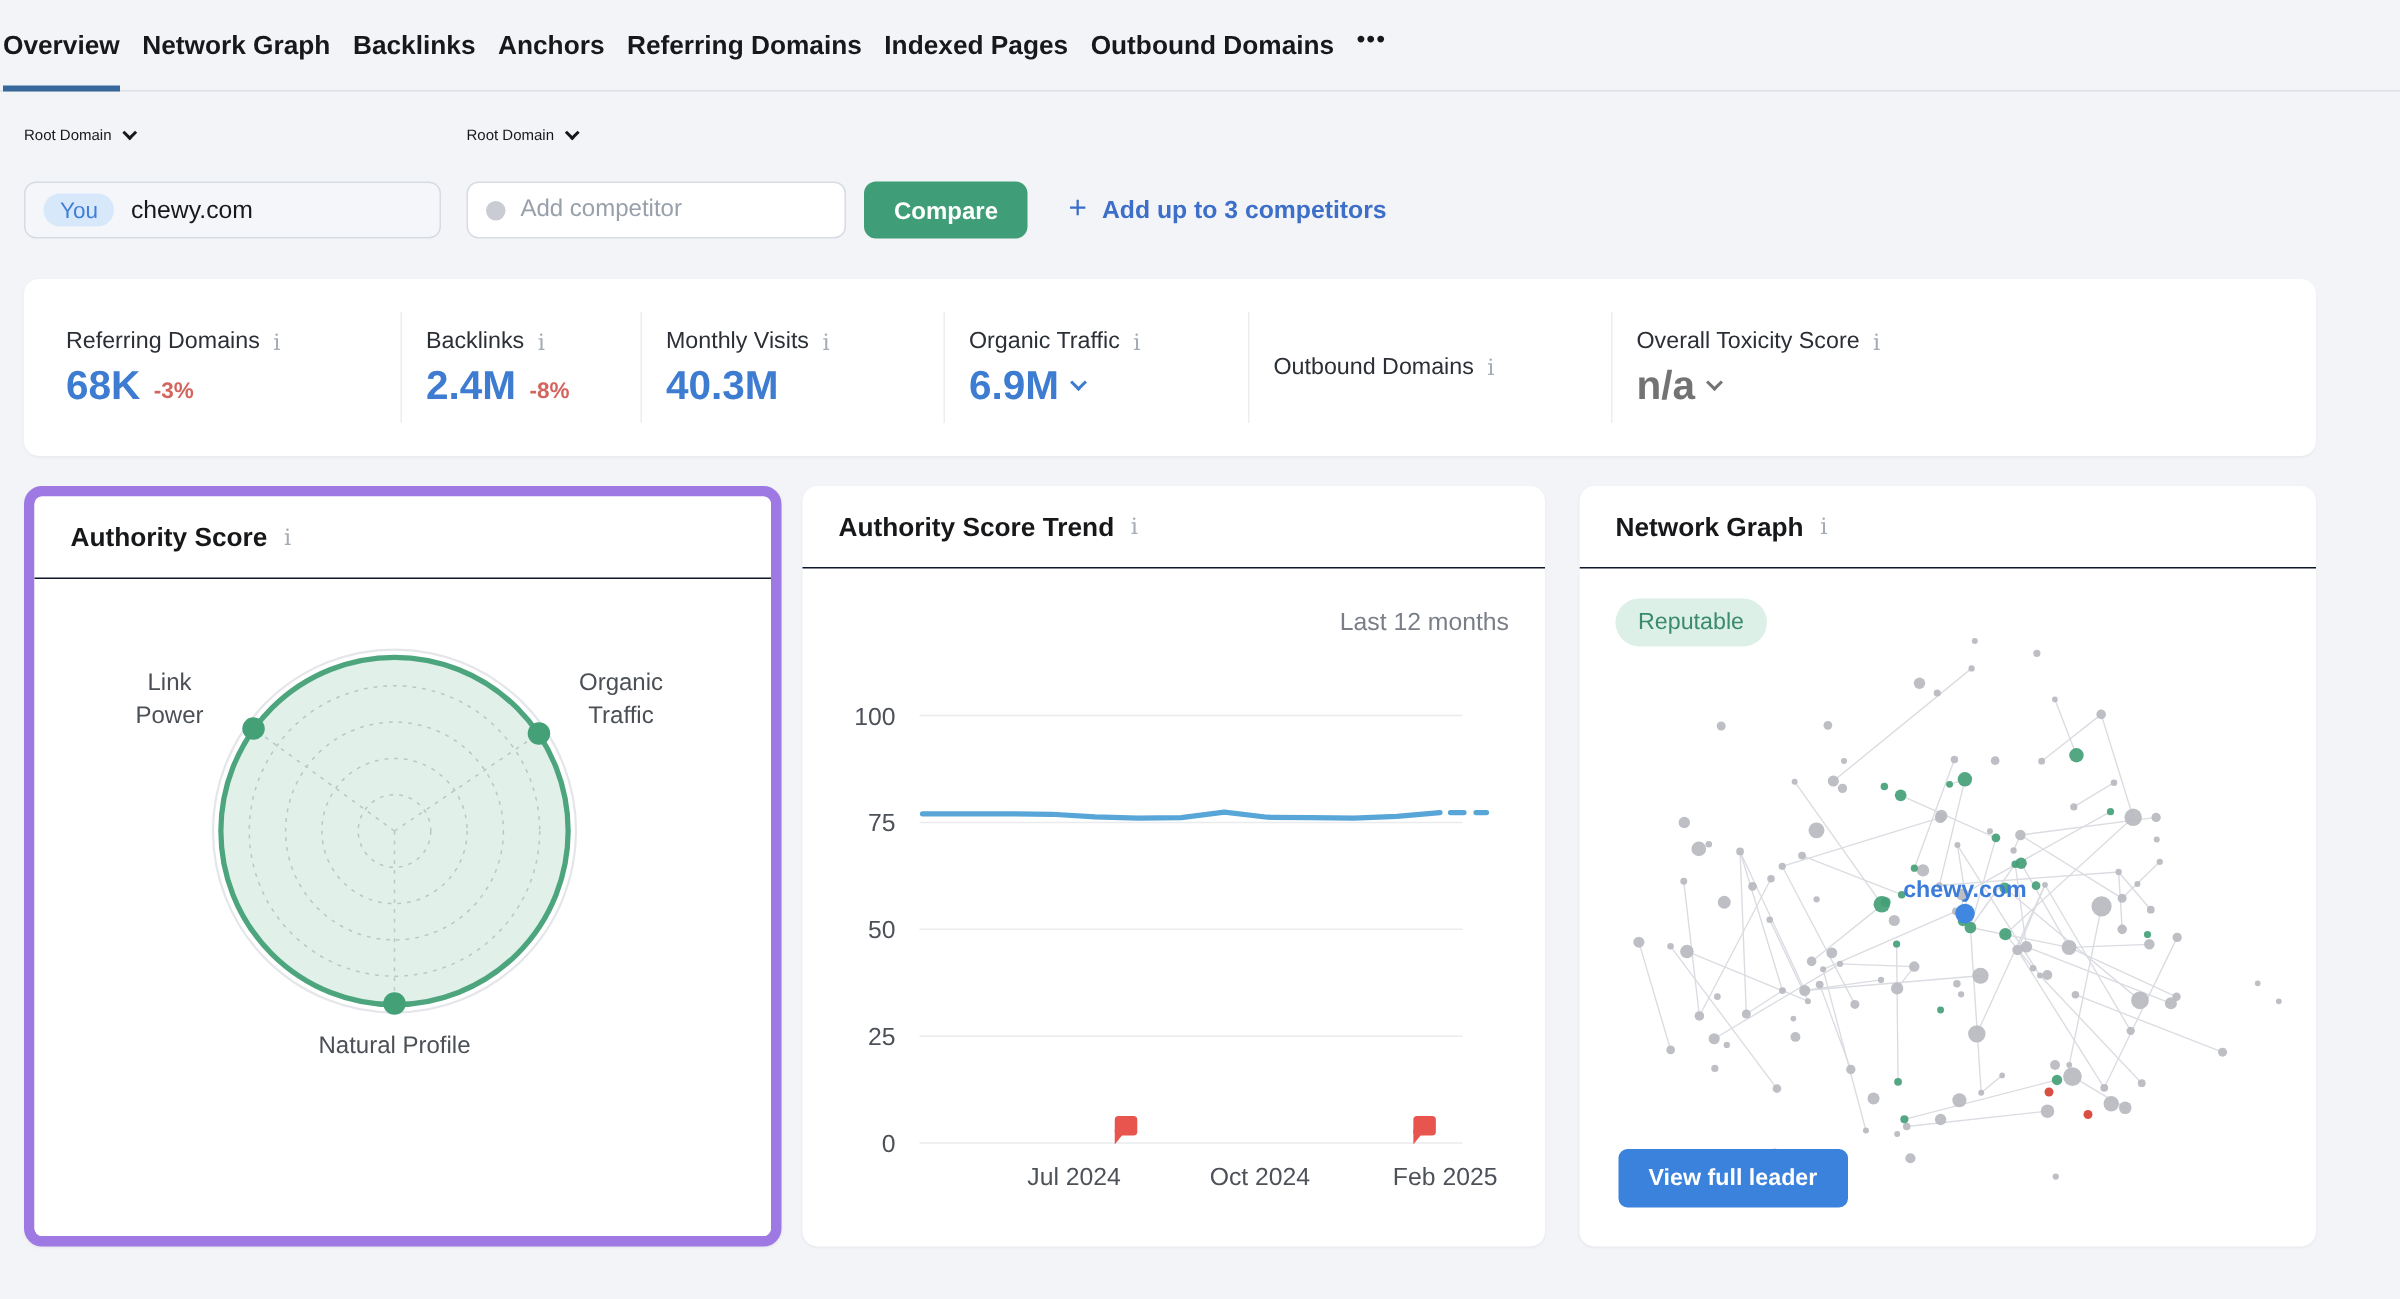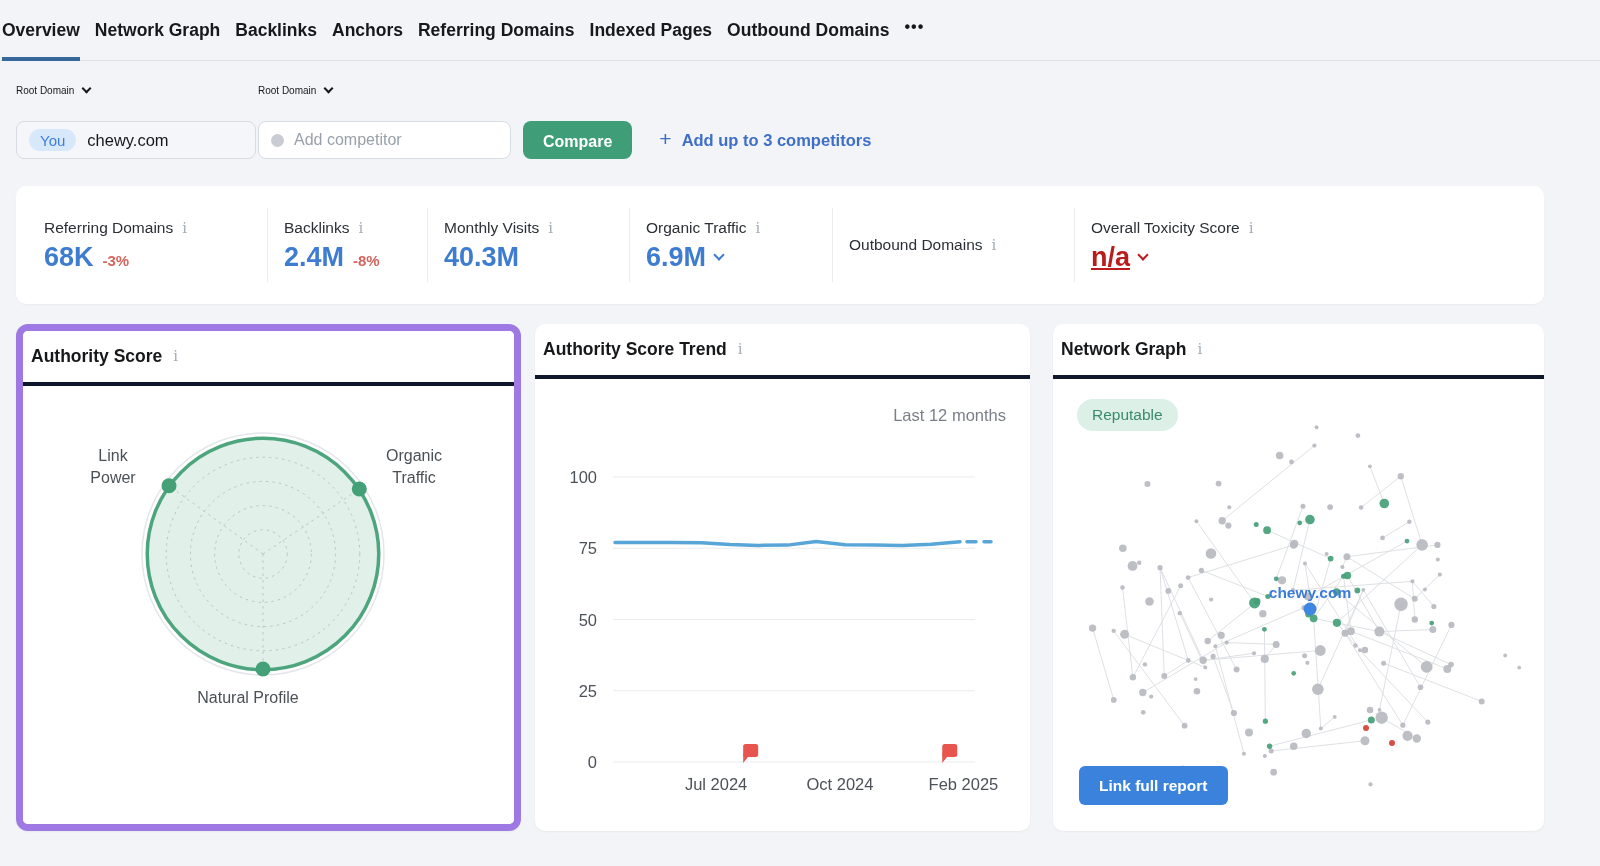--- a/index.html
+++ b/index.html
@@ -18,67 +18,67 @@
   .tab-more { font-size:16px; font-weight:700; letter-spacing:1px; color:#17181a; cursor:pointer; padding-bottom:6px;}
   
   .filters { display:flex; align-items:flex-end; padding:0 16px; margin-top:24px; }
   .fcol { display:flex; flex-direction:column; }
   .flabel { font-size:10px; font-weight:500; color:#17181a; display:flex; align-items:center;
             gap:9px; margin-bottom:25px; cursor:pointer;text-align:right; }
   .chev { width:7px; height:7px; border-right:2px solid currentColor; border-bottom:2px solid currentColor;
           transform:rotate(45deg); margin-top:-4px; display:inline-block; }
   .input { height:38px; border:1px solid #d7dbe2; border-radius:8px; display:flex; align-items:center;
            padding:0 12px; font-size:16px; background:#fff; }
-  .input.you { background:#f5f6f9; width:240px; margin-right:2px; cursor:text;}
+  .input.you { background:#f5f6f9; width:278px; margin-right:17px; cursor:text;}
   .you-pill { background:#d8e8fb; color:#3f7ed8; font-size:15px; padding:2.5px 11px; border-radius:12px;
               margin-right:11px; }
   .you-domain { color:#17181a; font-size:16.5px; }
   .input.competitor { width:253px; color:#98a0ab; cursor:text;}
   .comp-dot { width:13px; height:13px; border-radius:50%; background:#c9ccd2; margin-right:10px; flex:none;}
   .compare-btn { height:38px; padding:12px 20px; background:#3f9e78; color:#fff; font-size:16px; font-weight:700;
                  border-radius:8px; border:none; margin-left:12px; cursor:pointer; font-family:inherit;}
   .add-link { margin-left:27px; display:flex; align-items:center; height:38px; color:#3e6fc8;
               font-size:16.5px; font-weight:600; gap:10px; cursor:pointer; }
   .add-plus { font-size:21px; font-weight:400; margin-top:-2px; }
   
   .metrics-card { margin:27px 16px 0; width:1528px; background:#fff; border-radius:10px; display:flex;
                   align-items:center; height:118px; box-shadow:0 1px 2px rgba(20,30,50,0.04); }
   .metric { padding-left:16px; height:74px; display:flex; flex-direction:column; justify-content:center;
             gap:7px; border-right:1px solid #ebedf0; flex:none; }
   .metric.first { padding-left:28px; }
   .metric.last { border-right:none; flex:1; }
   .m-label { font-size:15.5px; color:#2b2f36; display:flex; gap:9px; align-items:center; white-space:nowrap;}
   .m-value { font-size:27px; font-weight:700; color:#3d7cd0; display:flex; align-items:center; gap:9px; line-height:1;}
-  .m-value.muted { color:#b91c1c;text-decoration:underline; }
+  .m-value.muted { color:#737373; }
   .m-delta { font-size:15px; font-weight:600; color:#d4645e; margin-top:6px;}
   .chev-val { width:8px; height:8px; border-right:2.5px solid currentColor; border-bottom:2.5px solid currentColor;
               transform:rotate(45deg); margin-top:-5px; display:inline-block;}
   .info-i { font-family:"DejaVu Serif", serif; color:#a6acb5; font-size:15px; font-weight:400;
             cursor:pointer; line-height:1; }
   
   .cards { display:flex; align-items:flex-start; padding-left:16px; margin-top:20px; }
   .card { background:#fff; border-radius:10px; height:507px; box-shadow:0 1px 2px rgba(20,30,50,0.05); }
-  .card-header { height:55px; display:flex; align-items:center; gap:11px; padding:0 8px;
-                 border-bottom:4px solid #0f172a; }
+  .card-header { height:55px; display:flex; align-items:center; gap:11px; padding:0 24px;
+                 border-bottom:1px solid #0f172a; }
   .card-title { font-size:17.5px; font-weight:700; color:#17181a; }
   .card1-frame { width:505px; height:507px; border:7px solid #9f79e3; border-radius:12px; background:#fff;
                  box-shadow:0 1px 2px rgba(20,30,50,0.05); }
   .card1-inner { width:100%; height:100%; background:#fff; border-radius:5px; }
   .card2 { width:495px; margin-left:14px; position:relative; }
   .card3 { width:491px; margin-left:23px; position:relative; overflow:hidden; }
   
   .score-row { display:flex; align-items:center; gap:14px; margin:21px 21px 0; }
   .score-box { border:2.5px solid #a687e9; border-radius:5px; font-size:21px; font-weight:700;
                padding:3px 9px; color:#111; }
   .pill-badge { background:#dcf0e7; color:#3c8a6e; font-size:15.5px; padding:7px 15px; border-radius:16px; }
   .radar-wrap { position:relative; margin-top:18px; height:320px; }
   .radar-lbl { position:absolute; font-size:16px; color:#4b5056; line-height:22px; text-align:center; }
   .lbl-lp { left:40px; width:100px; top:41px; }
   .lbl-ot { left:341px; width:100px; top:41px; }
-  .lbl-np { left:125px; width:200px; top:283px; }
+  .lbl-np { left:140px; width:200px; top:283px; }
   
   .trend-body { position:relative; height:452px; }
   .period { position:absolute; top:27px; right:24px; font-size:16.5px; color:#7a7f87; }
   .trend-svg { position:absolute; left:0; top:58px; }
   
   .net-svg { position:absolute; left:0; top:55px; }
   .net-badge { position:absolute; top:75px; left:24px; z-index:2; }
   .view-btn { position:absolute; left:26px; bottom:26px; background:#3b82dd; color:#fff; border:none;
               border-radius:6px; font-size:15.5px; font-weight:700; padding:10.5px 20px; cursor:pointer;
               z-index:2; font-family:inherit; }
@@ -473,17 +473,17 @@
           <circle cx="223.24242344671805" cy="199.79839220501964" r="2.4" fill="#44a077" fill-opacity="0.92"></circle>
           <circle cx="318.3277138031976" cy="340.92801122820214" r="3.5" fill="#44a077" fill-opacity="0.92"></circle>
           <circle cx="283.6024437277294" cy="213.06891348951586" r="3.7" fill="#44a077" fill-opacity="0.92"></circle>
           <circle cx="255.52014105718595" cy="235.15541973428938" r="3.3" fill="#44a077" fill-opacity="0.92"></circle>
           <circle cx="214.10875815263256" cy="151.19032916557674" r="3.9" fill="#44a077" fill-opacity="0.92"></circle>
           <circle cx="313" cy="349" r="3" fill="#d94f43"></circle>
           <circle cx="339" cy="364" r="3" fill="#d94f43"></circle>
           <circle cx="257" cy="230" r="6.5" fill="#3f87e0"></circle>
           <text x="257" y="219" text-anchor="middle" fill="#3b7cd8" font-size="15.5" font-weight="700">chewy.com</text>
         </svg>
-      <button class="view-btn">Link full report</button>
+      <button class="view-btn">View full leader</button>
     </div>
 
   </div>
 </div>
 
 </body></html>

